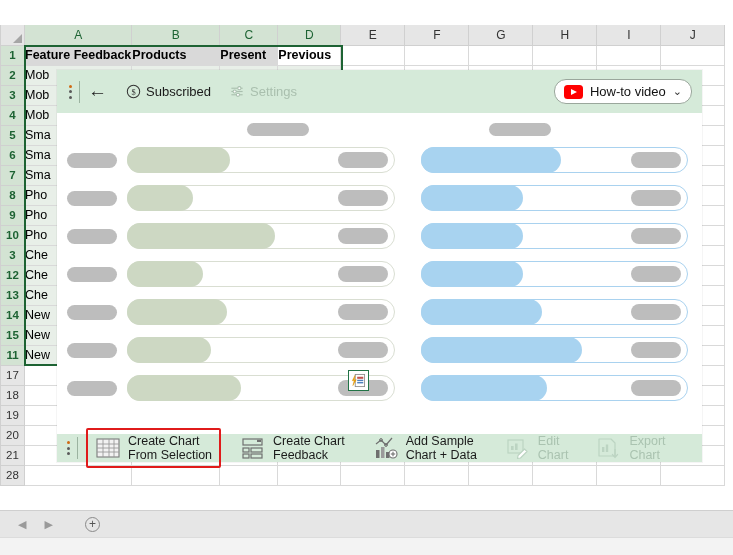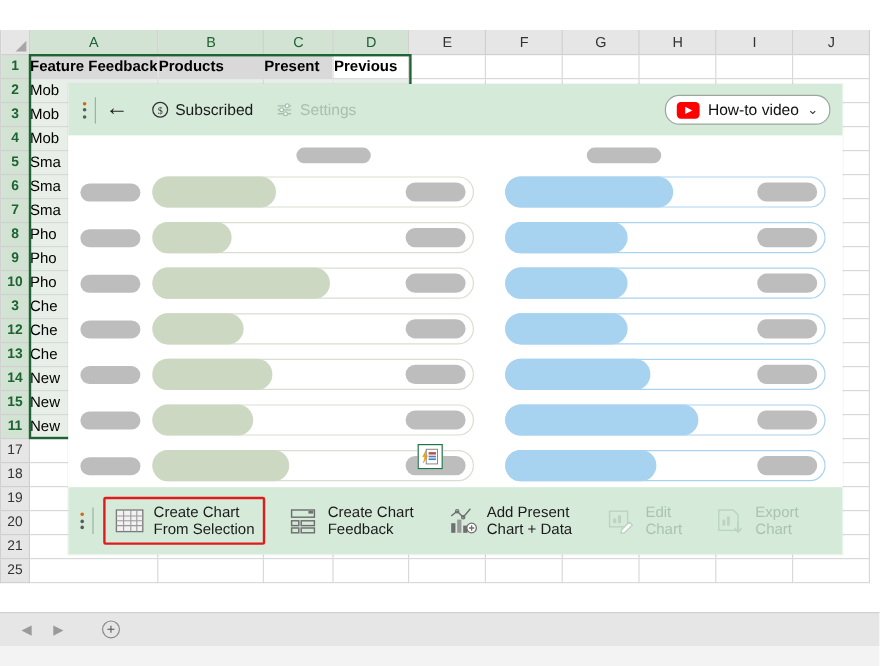--- a/index.html
+++ b/index.html
@@ -83,21 +83,21 @@
     z-index: 20;
     box-shadow: 0 0 0 1px rgba(0,0,0,0.04);
   }
   .addin-top, .addin-bottom {
     background: #d5ead9;
     display: flex;
     align-items: center;
     width: 100%;
   }
   .addin-top { height: 43px; padding: 0 10px; gap: 0px; }
-  .addin-bottom { height: 56px; padding: 0 8px; position: absolute; bottom: 0; left:0; }
+  .addin-bottom { height: 28px; padding: 0 8px; position: absolute; bottom: 0; left:0; }
 
   .dots-handle {
     display: flex; flex-direction: column; justify-content: center;
     gap: 2.5px; padding: 0 5px 0 2px; cursor: grab;
   }
   .dots-handle i { display:block; width: 3px; height: 3px; border-radius: 50%; background: #d06a14; }
   .dots-handle i:nth-child(2) { background: #5a5a5a; }
   .dots-handle i:nth-child(3) { background: #5a5a5a; }
   .vdiv { width: 1px; height: 22px; background: #9bb3a0; margin: 0 8px 0 2px; }
 
@@ -517,21 +517,21 @@
             <td class="cell" style="width: 58px;"></td>
             <td class="cell" style="width: 63px;"></td>
             <td class="cell" style="width: 64px;"></td>
             <td class="cell" style="width: 64px;"></td>
             <td class="cell" style="width: 64px;"></td>
             <td class="cell" style="width: 64px;"></td>
             <td class="cell" style="width: 64px;"></td>
             <td class="cell" style="width: 64px;"></td>
           </tr>
           <tr>
-            <td class="rowhead">25</td>
+            <td class="rowhead">28</td>
             <td class="cell" style="width: 106px;"></td>
             <td class="cell" style="width: 88px;"></td>
             <td class="cell" style="width: 58px;"></td>
             <td class="cell" style="width: 63px;"></td>
             <td class="cell" style="width: 64px;"></td>
             <td class="cell" style="width: 64px;"></td>
             <td class="cell" style="width: 64px;"></td>
             <td class="cell" style="width: 64px;"></td>
             <td class="cell" style="width: 64px;"></td>
             <td class="cell" style="width: 64px;"></td>
@@ -728,21 +728,21 @@
                 <circle cx="8" cy="4" r="1.4" fill="none" stroke="#6f6f6f" stroke-width="1"></circle>
                 <circle cx="13" cy="9" r="1.4" fill="none" stroke="#6f6f6f" stroke-width="1"></circle>
                 <rect x="3" y="14" width="3.5" height="8" fill="#6f6f6f"></rect>
                 <rect x="8" y="11" width="3.5" height="11" fill="#9a9a9a"></rect>
                 <rect x="13" y="16" width="3.5" height="6" fill="#6f6f6f"></rect>
                 <circle cx="20" cy="18" r="4" fill="#fff" stroke="#6f6f6f" stroke-width="1.1"></circle>
                 <line x1="20" y1="15.8" x2="20" y2="20.2" stroke="#6f6f6f" stroke-width="1.1"></line>
                 <line x1="17.8" y1="18" x2="22.2" y2="18" stroke="#6f6f6f" stroke-width="1.1"></line>
               </svg></span>
             <span class="act-label">
-              <span>Add Present</span>
+              <span>Add Sample</span>
               <span>Chart + Data</span>
             </span>
           </div>
           <div class="act disabled">
             <span class="ico"><svg width="26" height="24" viewBox="0 0 26 24">
                 <rect x="3" y="4" width="15" height="13" fill="none" stroke="#bcd4c2" stroke-width="1.2"></rect>
                 <rect x="6" y="10" width="2.6" height="4" fill="#bcd4c2"></rect>
                 <rect x="10" y="7.5" width="2.6" height="6.5" fill="#bcd4c2"></rect>
                 <path d="M13 19.5 L19.5 13 L22 15.5 L15.5 22 L12.5 22.5 Z" fill="#fff" stroke="#bcd4c2" stroke-width="1.2" stroke-linejoin="round"></path>
               </svg></span>

